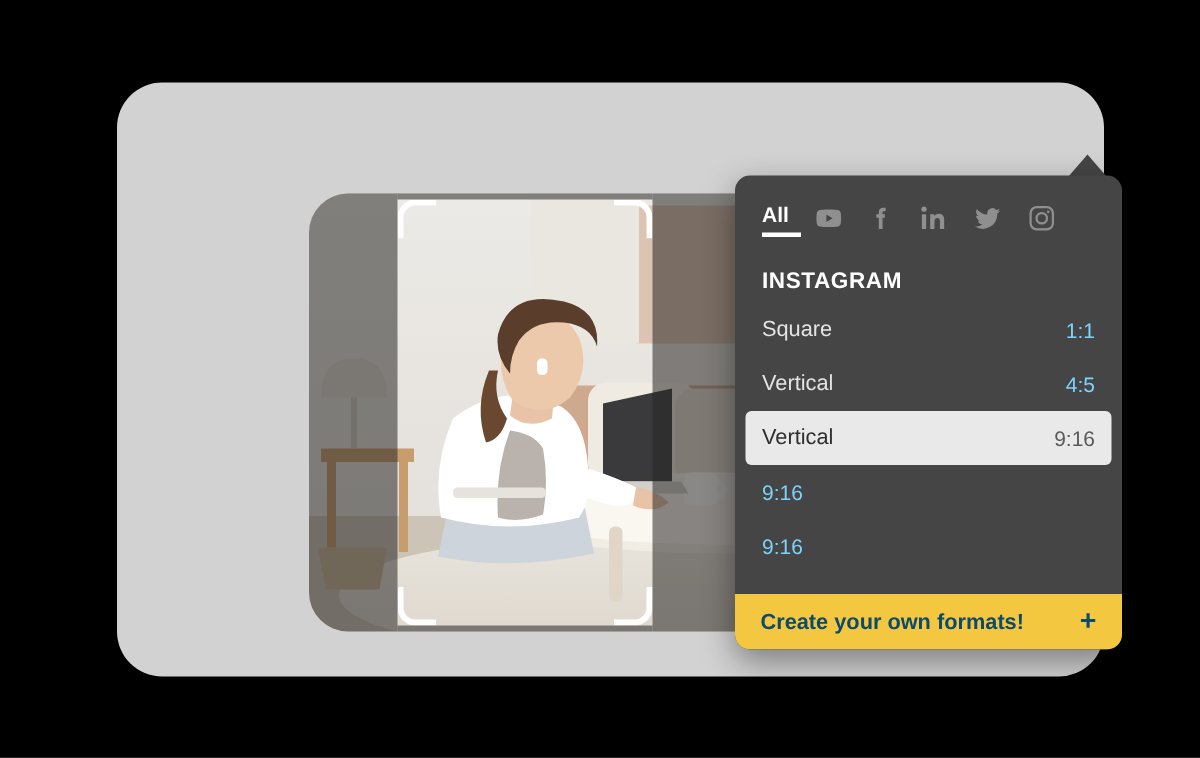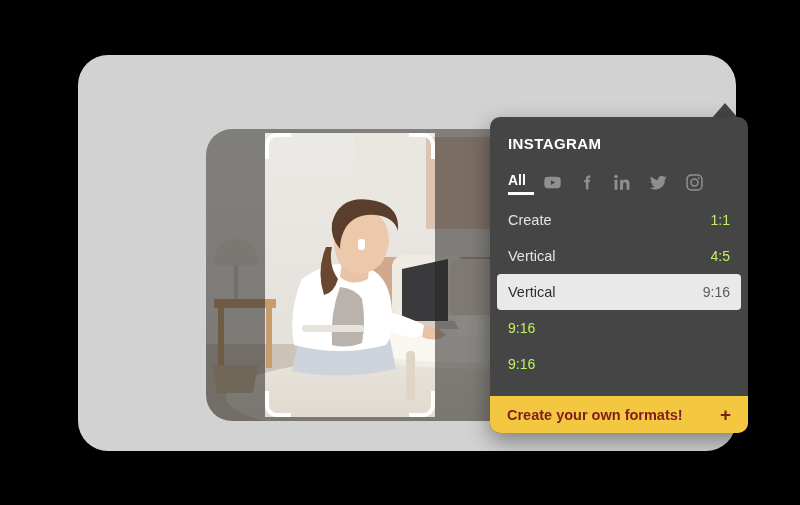--- a/index.html
+++ b/index.html
@@ -63,29 +63,29 @@
   
   #group{ color:#ffffff; font-size:15px; font-weight:700; letter-spacing:.4px; padding:18px 0 2px 18px; }
 
   
   #list{ flex:1; padding:4px 0 0 0; }
   .row{
     display:flex; align-items:center; justify-content:space-between;
     height:36px; margin:0 7px; padding:0 11px; border-radius:4px;
     color:#e3e3e3; font-size:14.5px;
   }
-  .row .ratio{ color:#bef264; font-size:14px; }
+  .row .ratio{ color:#7dd3fc; font-size:14px; }
   .row.sel{ background:#e9e9e9; color:#2f2f2f; }
   .row.sel .ratio{ color:#5a5a5a; }
 
   
   #footer{
     display:flex; align-items:center; justify-content:space-between;
     height:37px; padding:0 17px; background:#f3c73f;
-    color:#7f1d1d; font-size:14.5px; font-weight:700;
+    color:#0c4a6e; font-size:14.5px; font-weight:700;
   }
   #plus-icon{ font-size:19px; font-weight:700; line-height:1; }
 </style>
 </head>
 <body>
 
 <div id="stage">
 
   <div id="card">
 
@@ -188,22 +188,20 @@
       <div class="corner c-tr"></div>
       <div class="corner c-bl"></div>
       <div class="corner c-br"></div>
     </div>
   </div>
 
   <div id="tail"></div>
 
   <div id="panel">
 
-    <div id="group">INSTAGRAM</div>
-
     <div id="tabs">
 
       <div id="tab-all">
         <span>All</span>
         <span class="rule"></span>
       </div>
 
       <span class="soc">
         <svg width="19" height="19" viewBox="0 0 24 24" fill="#ffffff">
           <path d="M22 7.2a3 3 0 0 0-2.1-2.1C18 4.6 12 4.6 12 4.6s-6 0-7.9.5A3 3 0 0 0 2 7.2 31 31 0 0 0 1.6 12 31 31 0 0 0 2 16.8a3 3 0 0 0 2.1 2.1c1.9.5 7.9.5 7.9.5s6 0 7.9-.5a3 3 0 0 0 2.1-2.1c.3-1.6.4-3.2.4-4.8s-.1-3.2-.4-4.8zM10 15.1V8.9l5.2 3.1z"></path>
@@ -232,24 +230,26 @@
 
       <span class="soc">
         <svg width="19" height="19" viewBox="0 0 24 24" fill="none" stroke="#ffffff" stroke-width="1.9">
           <rect x="2.6" y="2.6" width="18.8" height="18.8" rx="5.2"></rect>
           <circle cx="12" cy="12" r="4.4"></circle>
           <circle cx="17.4" cy="6.6" r="1.1" fill="#ffffff" stroke="none"></circle>
         </svg>
       </span>
     </div>
 
+    <div id="group">INSTAGRAM</div>
+
     <div id="list">
 
       <div class="row">
-        <span>Create</span>
+        <span>Square</span>
         <span class="ratio">1:1</span>
       </div>
 
       <div class="row">
         <span>Vertical</span>
         <span class="ratio">4:5</span>
       </div>
 
       <div class="row sel">
         <span>Vertical</span>

